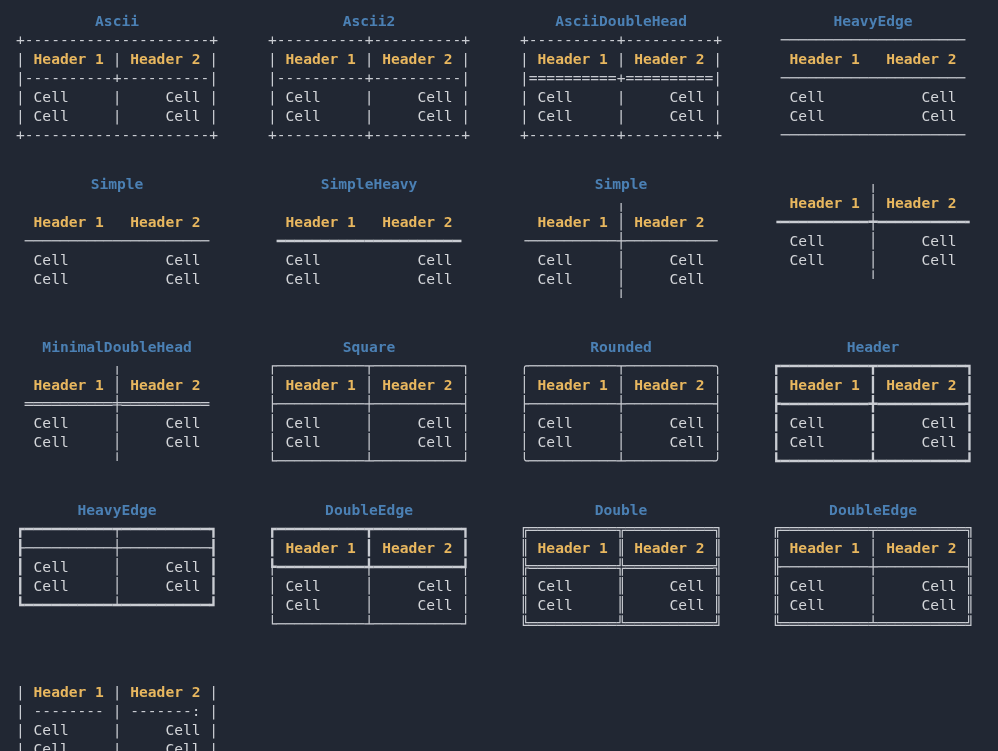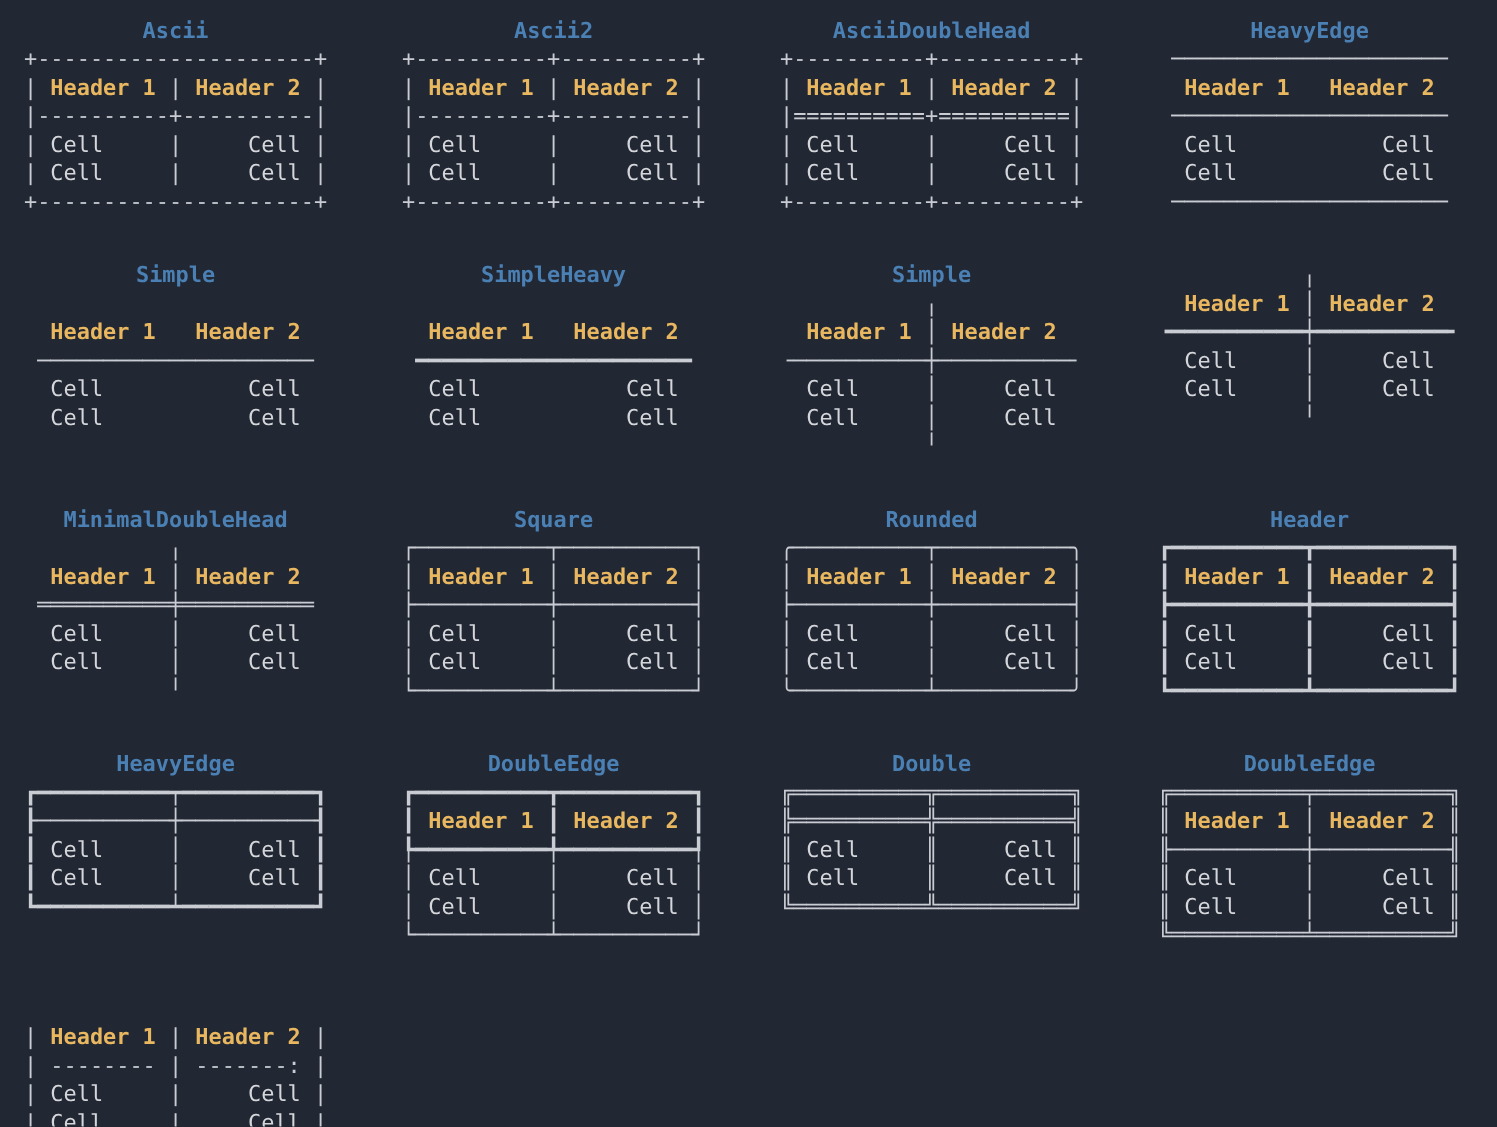--- a/index.html
+++ b/index.html
@@ -194,20 +194,21 @@
         <div class="line"><span class="s-b">┡━━━━━━━━━━╇━━━━━━━━━━┩</span></div>
         <div class="line"><span class="s-b">│ </span><span class="s-c">Cell</span><span class="s-b">     │     </span><span class="s-c">Cell</span><span class="s-b"> │</span></div>
         <div class="line"><span class="s-b">│ </span><span class="s-c">Cell</span><span class="s-b">     │     </span><span class="s-c">Cell</span><span class="s-b"> │</span></div>
         <div class="line"><span class="s-b">└──────────┴──────────┘</span></div>
       </div>
     </div>
     <div class="block">
       <div class="title">Double</div>
       <div class="lines">
         <div class="line"><span class="s-b">╔══════════╦══════════╗</span></div>
+        <div class="line"><span class="s-b">║ </span><span class="s-h">Header 1</span><span class="s-b"> ║ </span><span class="s-h">Header 2</span><span class="s-b"> ║</span></div>
         <div class="line"><span class="s-b">╠══════════╬══════════╣</span></div>
         <div class="line"><span class="s-b">║ </span><span class="s-c">Cell</span><span class="s-b">     ║     </span><span class="s-c">Cell</span><span class="s-b"> ║</span></div>
         <div class="line"><span class="s-b">║ </span><span class="s-c">Cell</span><span class="s-b">     ║     </span><span class="s-c">Cell</span><span class="s-b"> ║</span></div>
         <div class="line"><span class="s-b">╚══════════╩══════════╝</span></div>
       </div>
     </div>
     <div class="block">
       <div class="title">DoubleEdge</div>
       <div class="lines">
         <div class="line"><span class="s-b">╔══════════╤══════════╗</span></div>

